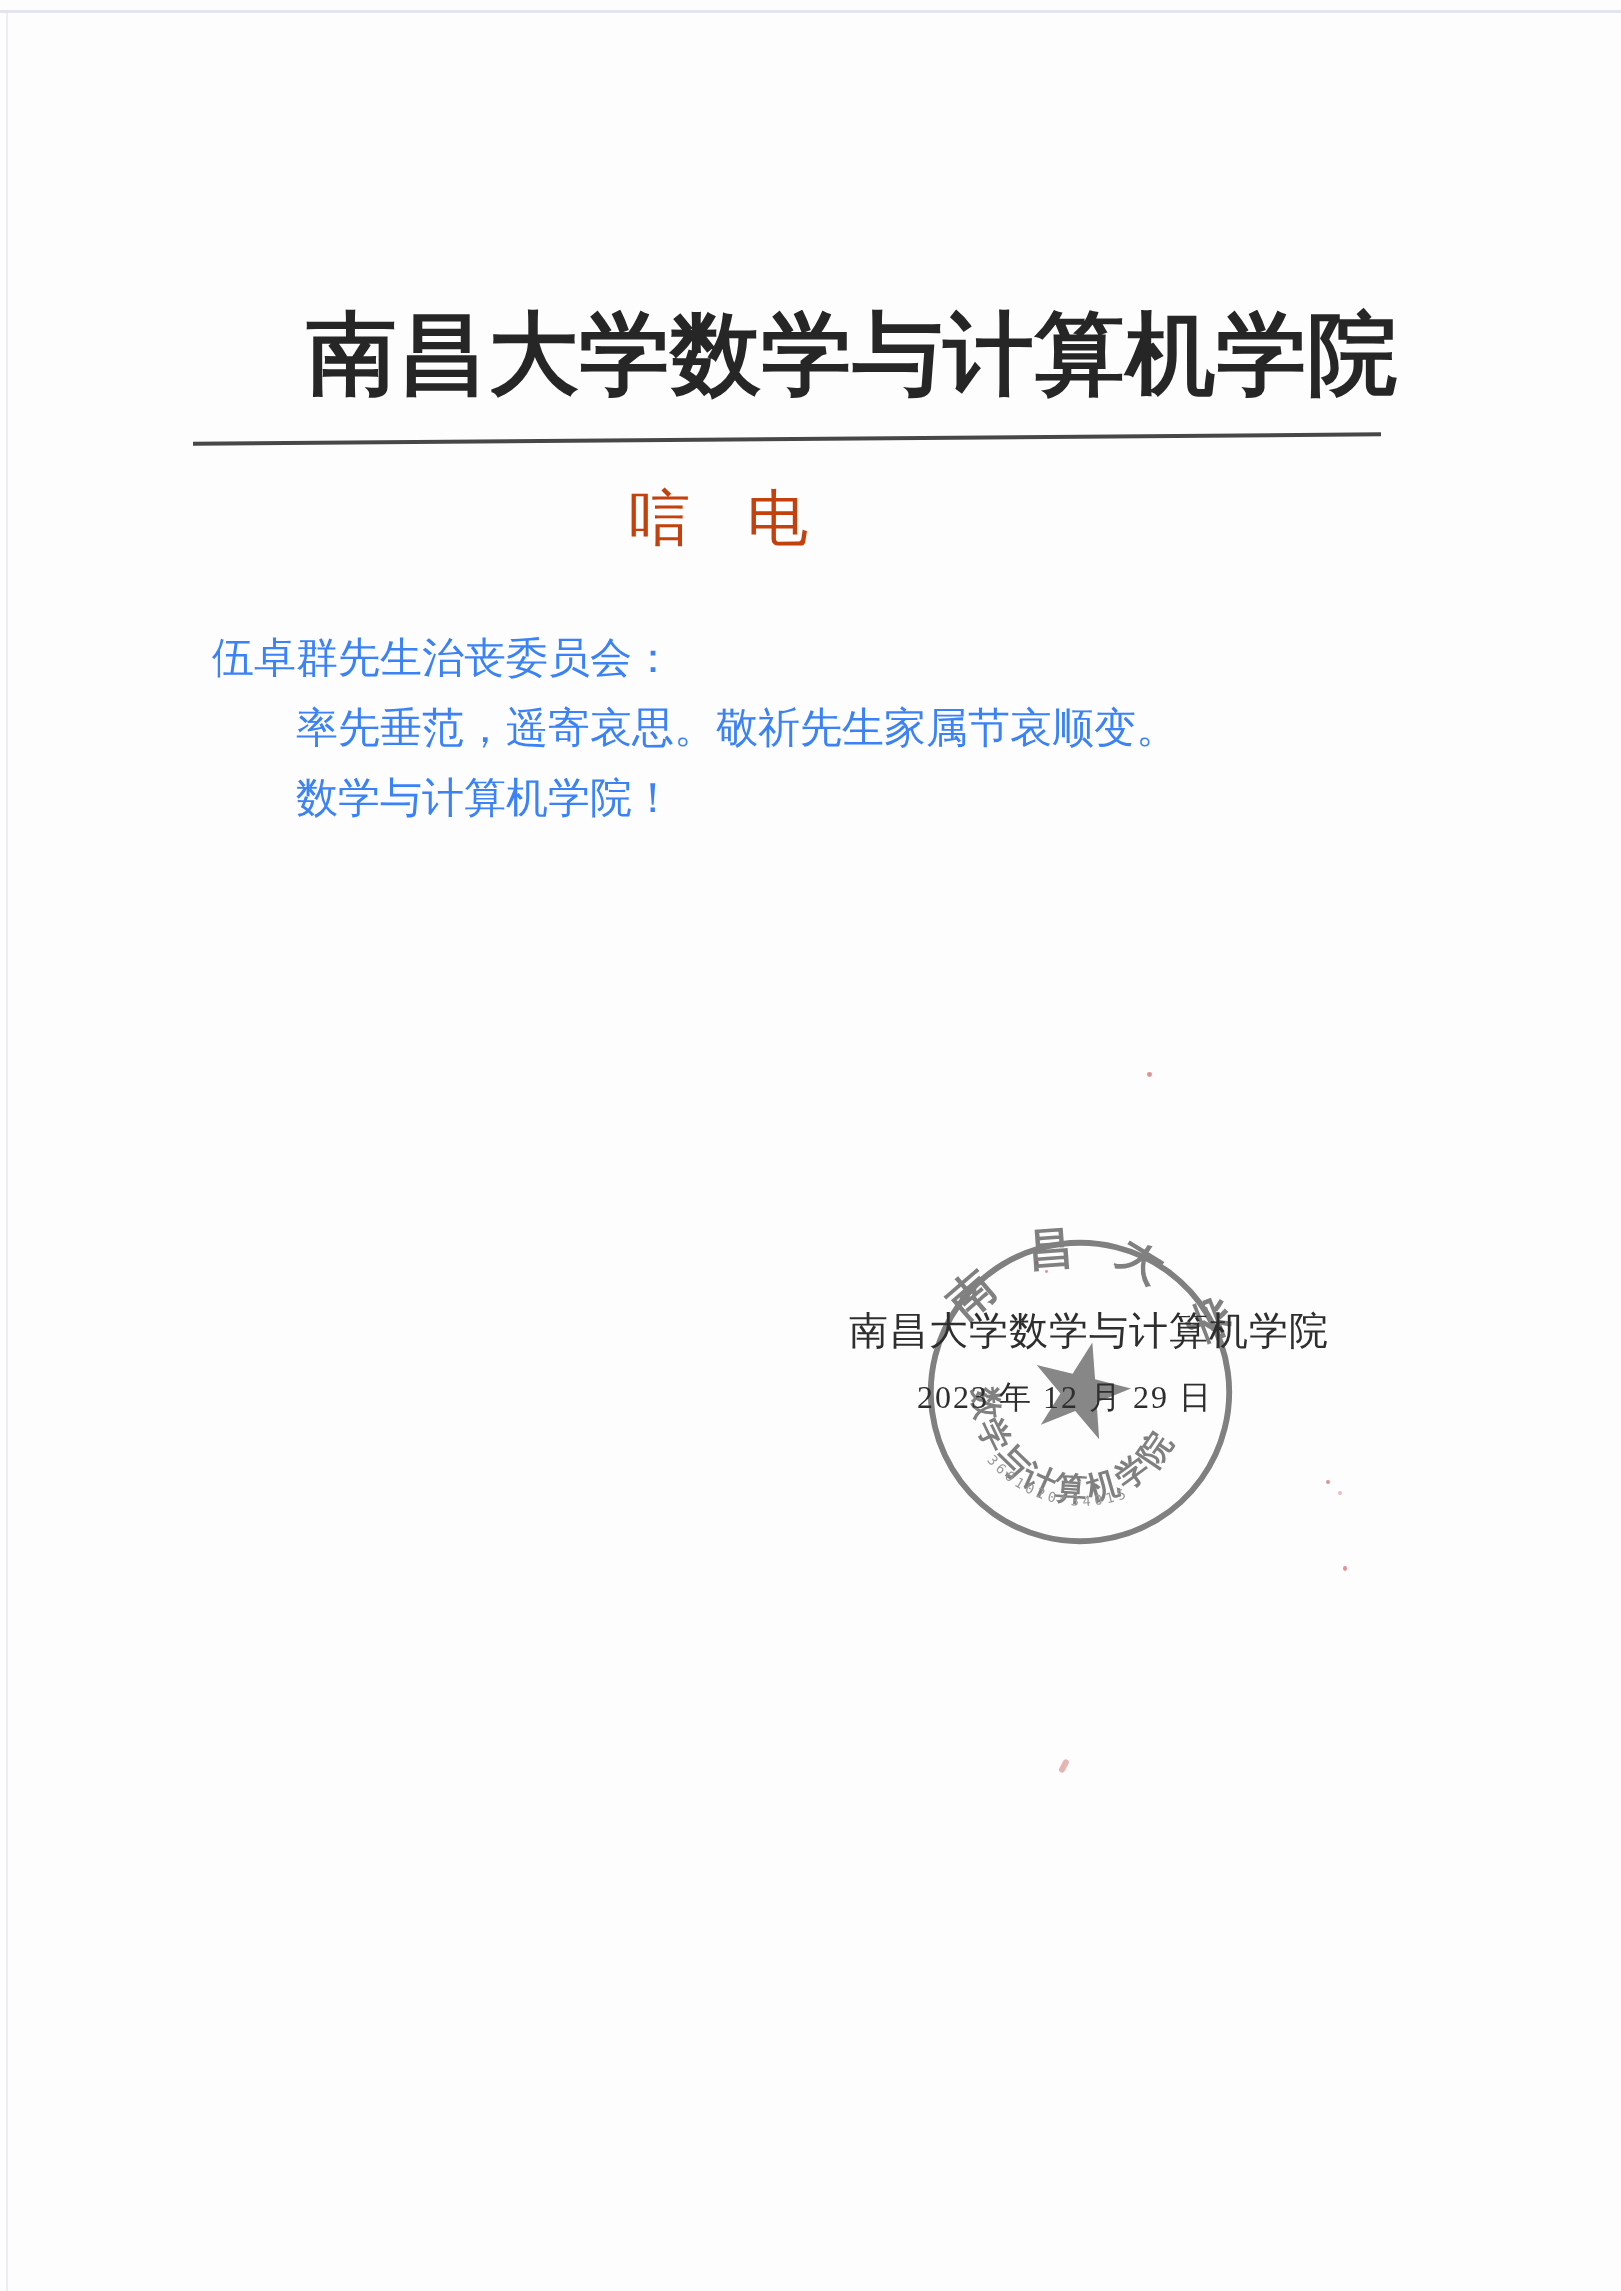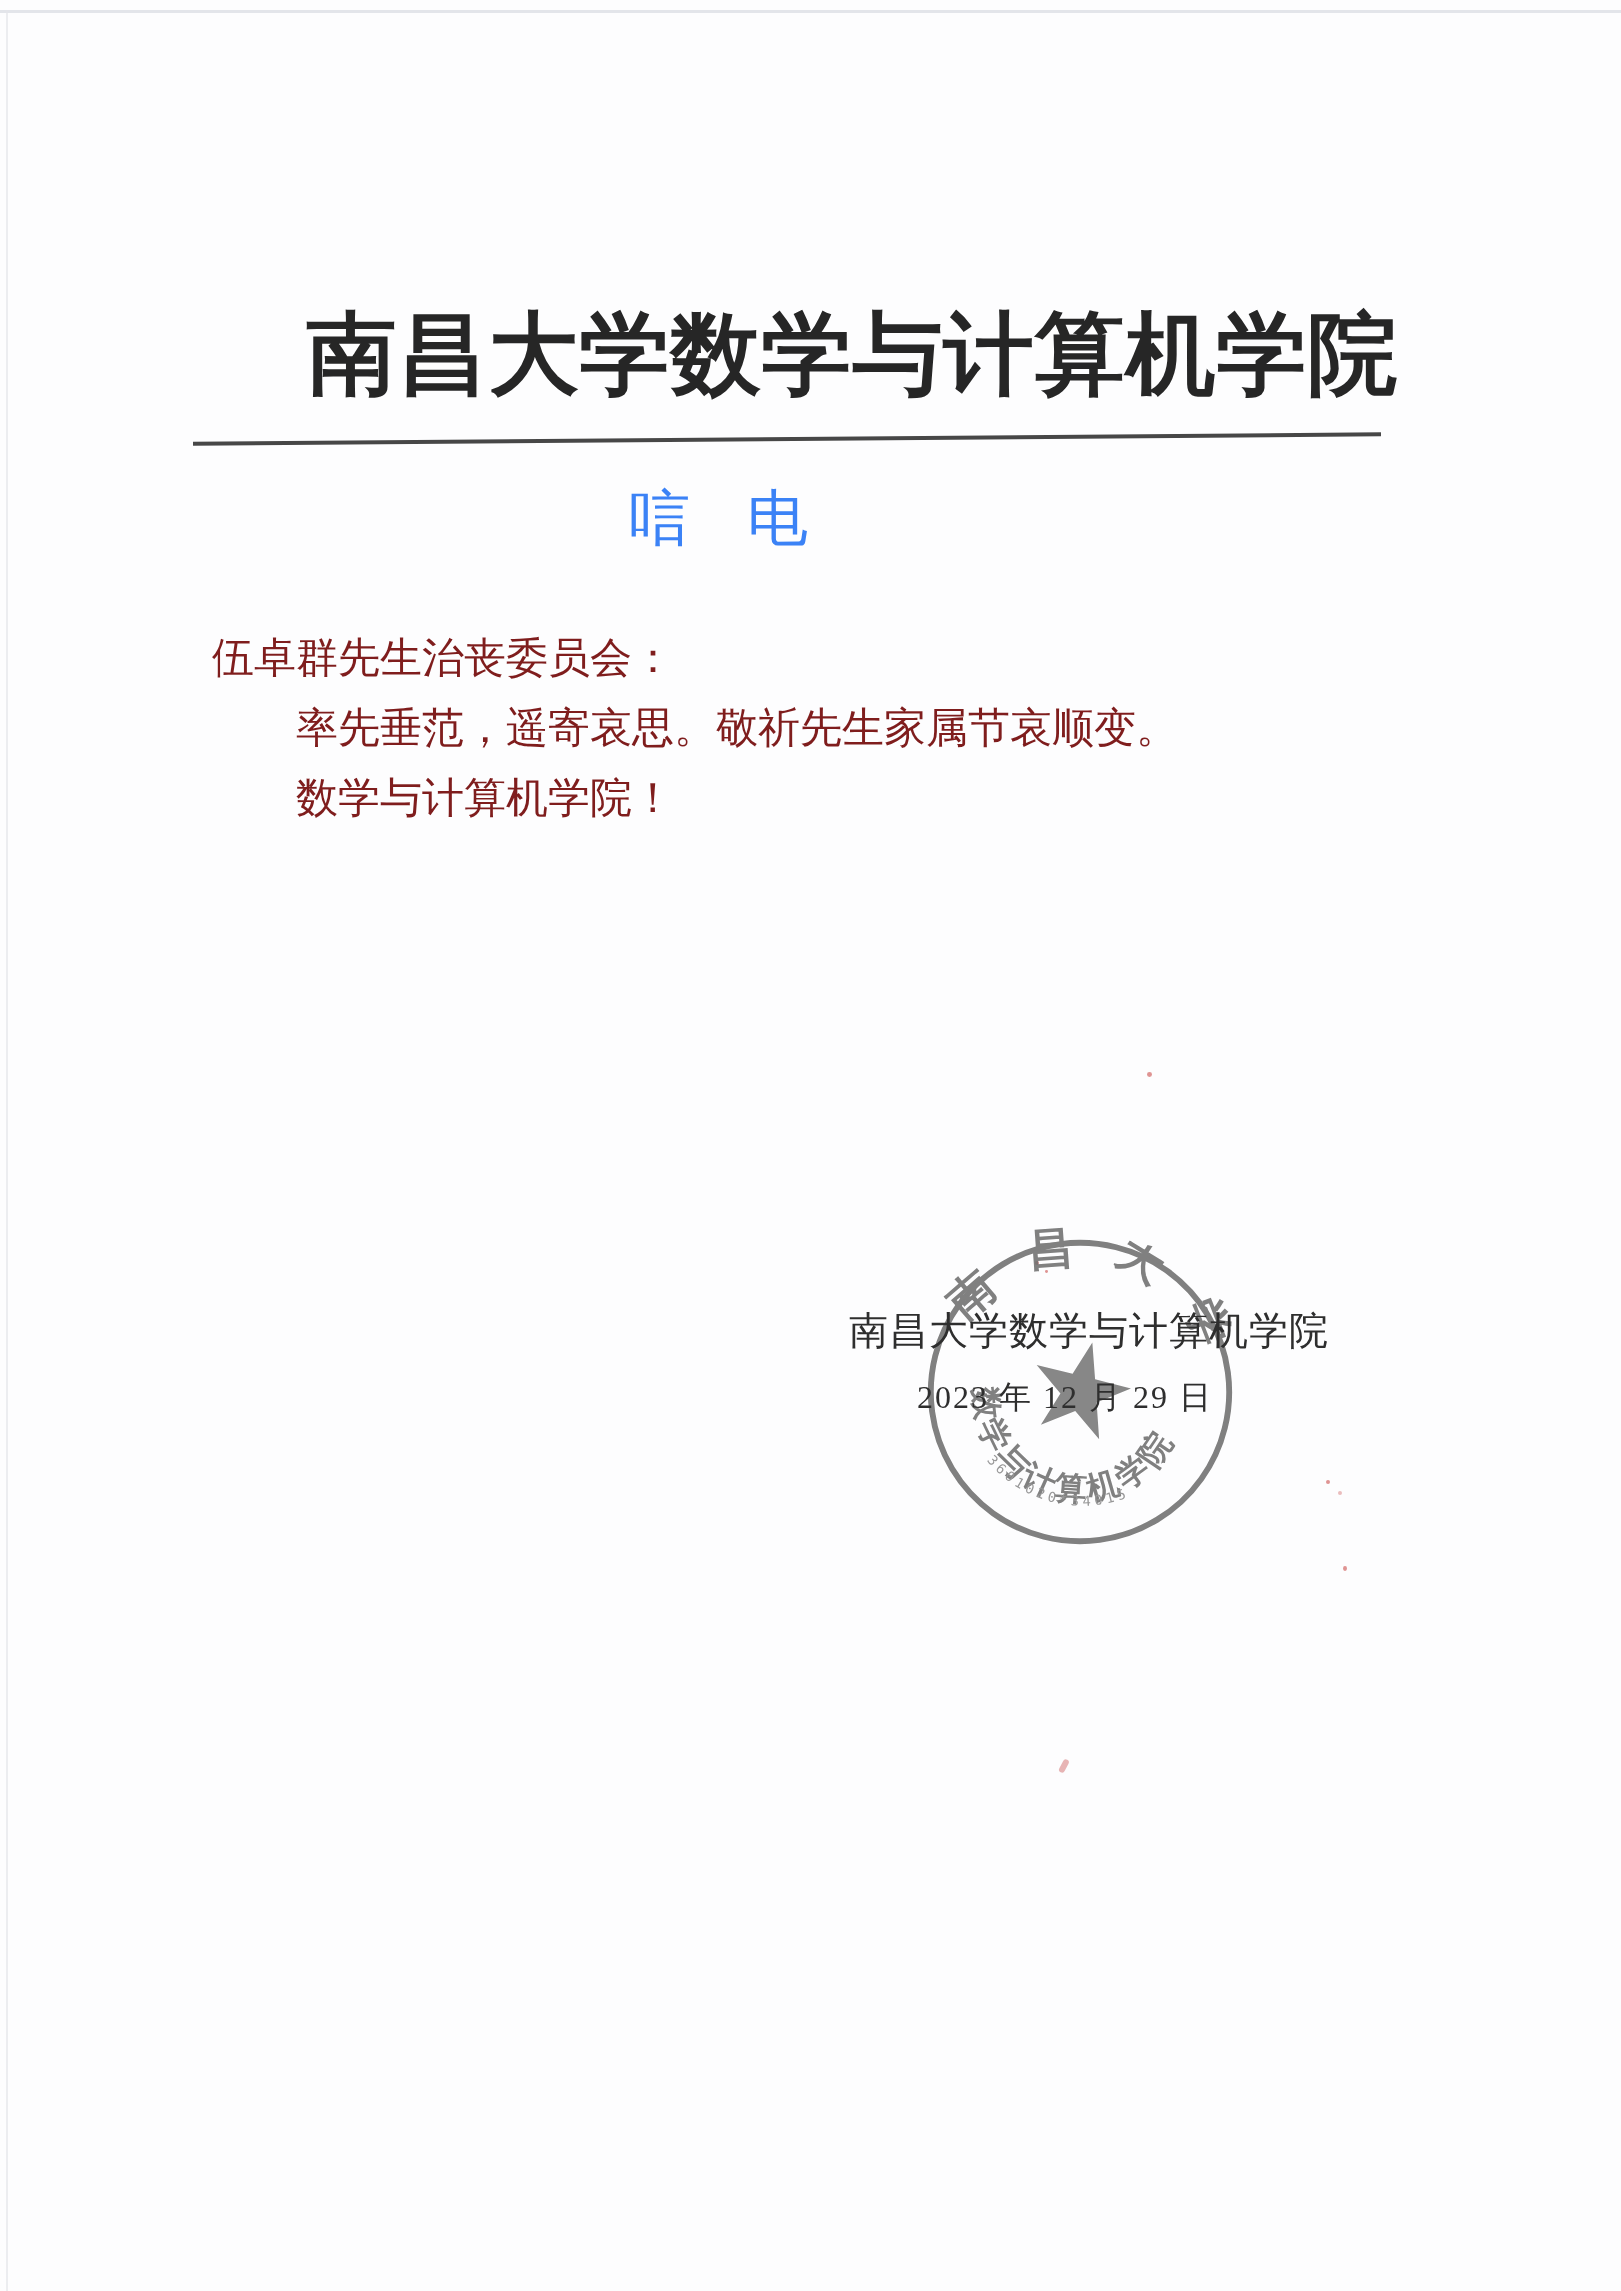--- a/index.html
+++ b/index.html
@@ -24,27 +24,27 @@
     font-size:90px;font-weight:bold;letter-spacing:1px;
     color:#262626;white-space:nowrap;
   }
   .header-rule{
     position:absolute;top:437px;left:193px;width:1188px;height:3.9px;
     background:#474747;transform:rotate(-0.45deg);
   }
   .doc-title{
     position:absolute;top:478px;left:0;width:1621px;
     text-align:center;box-sizing:border-box;
-    font-size:61px;color:#3b82f6;letter-spacing:57px;
+    font-size:61px;color:#c2410c;letter-spacing:57px;
     padding-right:127px; 
     white-space:nowrap;
   }
   .doc-body{
     position:absolute;top:623px;left:212px;width:1190px;
-    font-size:42px;line-height:70px;color:#7f1d1d;
+    font-size:42px;line-height:70px;color:#3b82f6;
     text-align:justify;
   }
   .doc-body p{margin:0;text-indent:2em;}
   .doc-body p.salutation{text-indent:0;}
   .sig-block{position:absolute;color:#2e2e2e;white-space:nowrap;z-index:3;}
   .sig-name{top:1304px;left:849px;font-size:39px;letter-spacing:1px;}
   .sig-date{top:1376px;left:917px;font-size:32px;letter-spacing:2px;}
   .stamp-wrap{
     position:absolute;top:1233px;left:921px;width:318px;height:318px;
     transform:rotate(14deg);opacity:.88;z-index:2;

